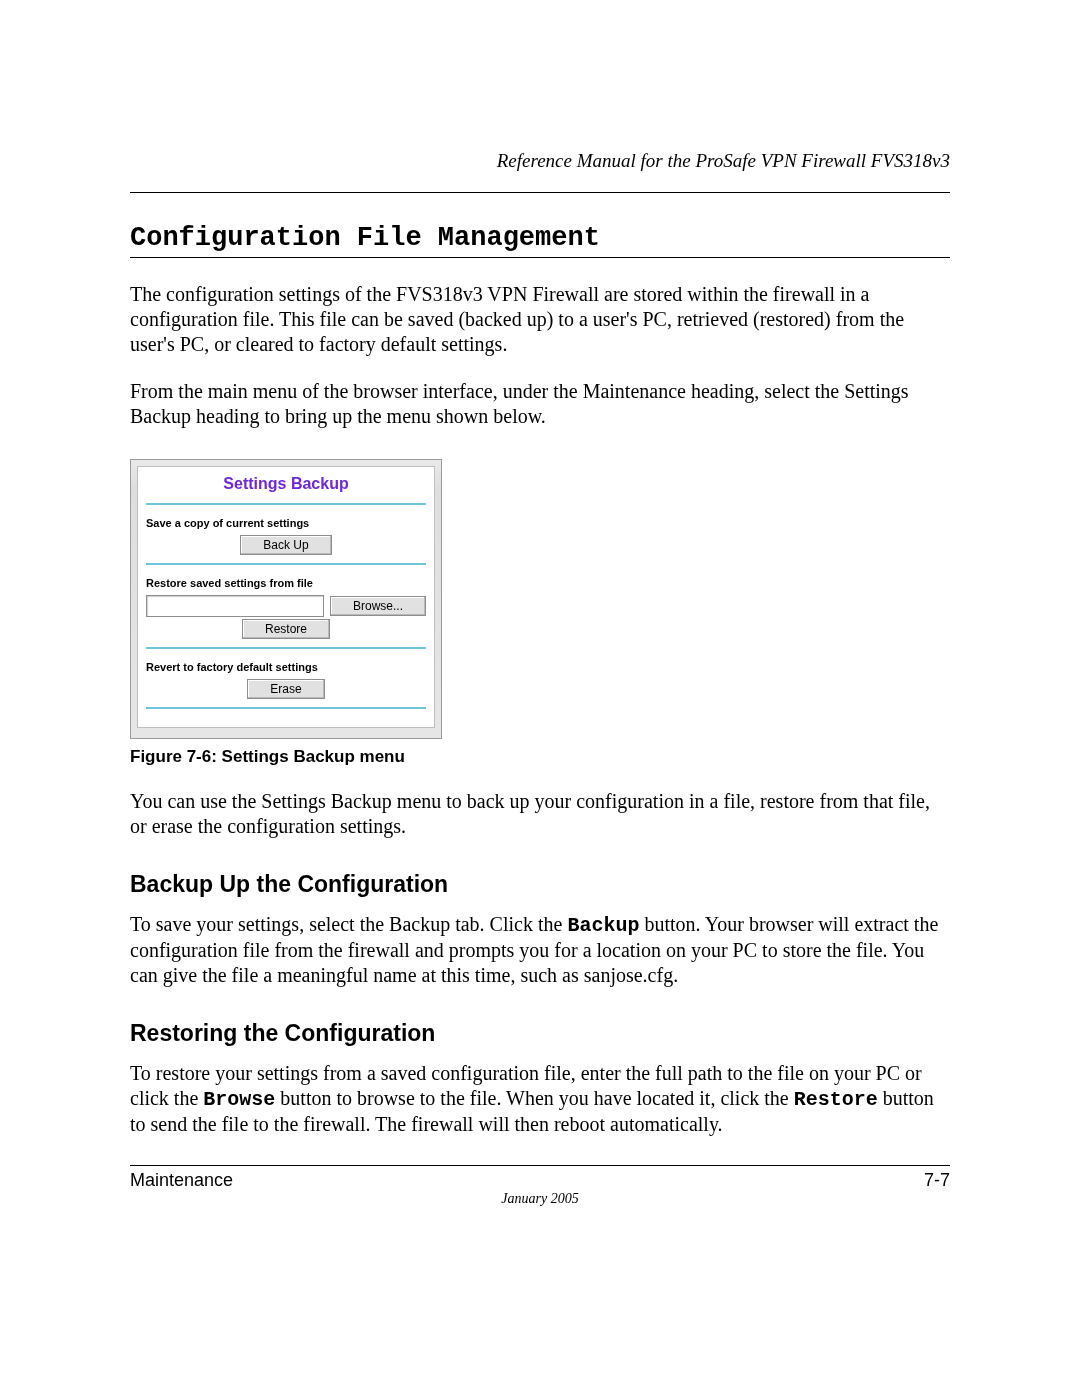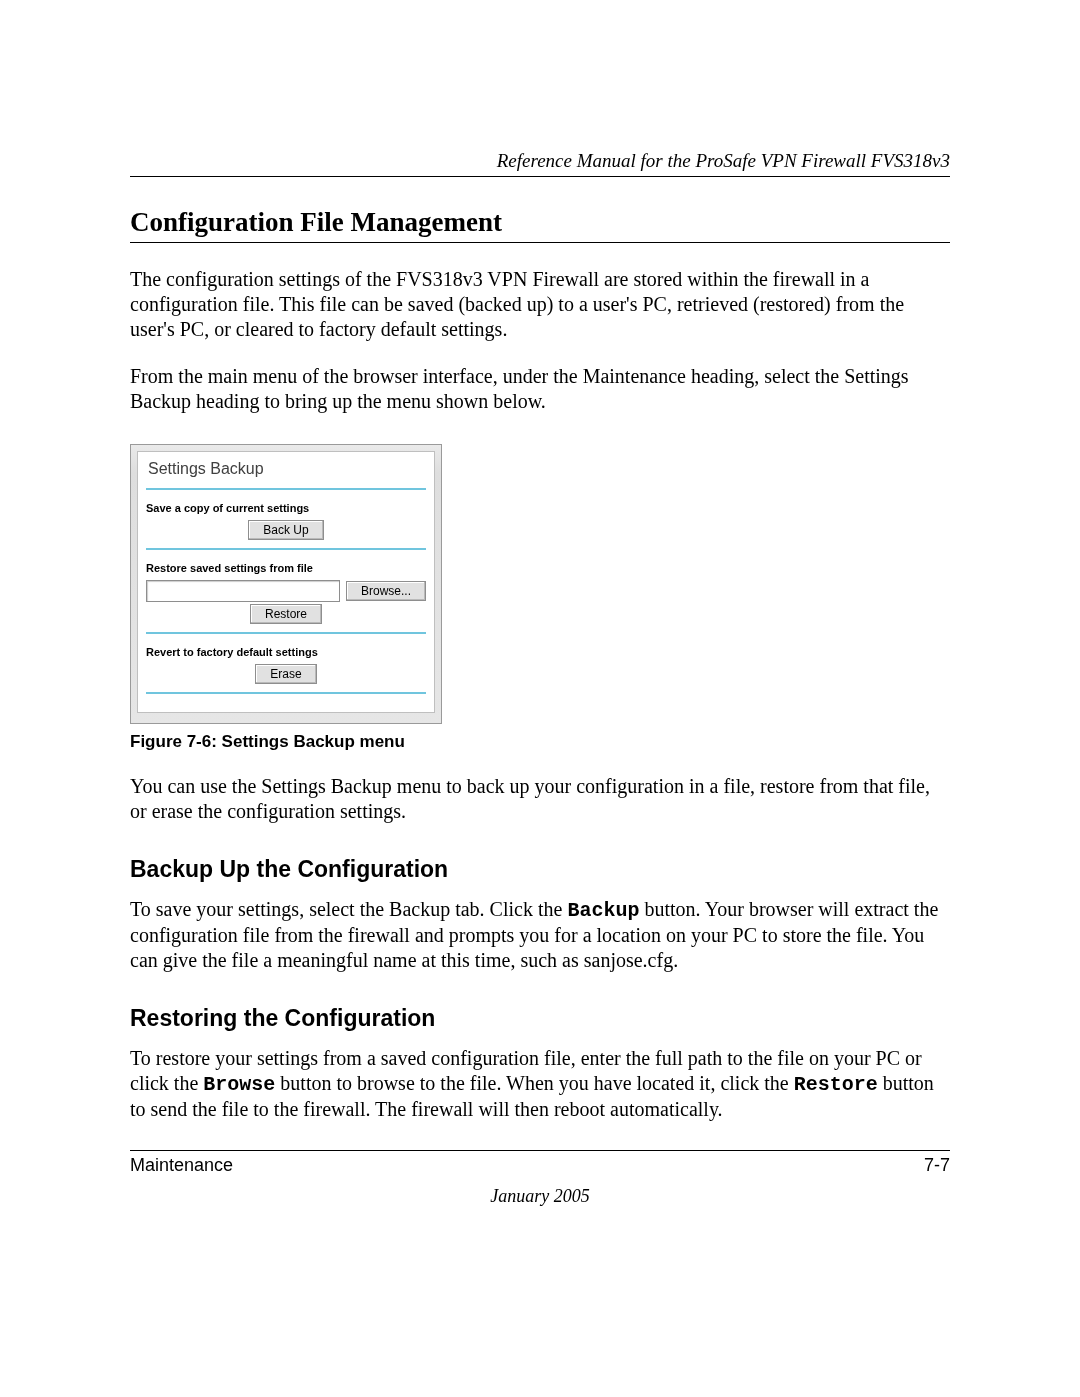--- a/index.html
+++ b/index.html
@@ -13,29 +13,29 @@
   .page {
     padding: 150px 130px 60px 130px;
     position: relative;
     box-sizing: border-box;
     min-height: 1397px;
   }
   .running-header {
     text-align: right;
     font-style: italic;
     font-size: 19px;
-    margin-bottom: 4px;
+    margin-bottom: 20px;
   }
   .hr-top {
     border: none;
     border-top: 1.5px solid #000;
     margin: 0 0 30px 0;
   }
   h1.section-heading {
-    font-family: Liberation Serif, serif;
+    font-family: Liberation Mono, monospace;
     font-weight: 700;
     font-size: 27px;
     margin: 30px 0 4px 0;
   }
   .heading-rule {
     border: none;
     border-top: 1px solid #000;
     margin: 0 0 24px 0;
   }
   p.body {
@@ -66,42 +66,43 @@
     width: 298px;
     font-family: Arial, "Helvetica Neue", Helvetica, sans-serif;
     margin: 8px 0 0 0;
   }
   .panel-inner {
     background: #ffffff;
     border: 1px solid #bfbfbf;
     padding: 2px 8px 8px 8px;
   }
   .panel-title {
-    color: #404040;
-    font-weight: 400;
+    color: #6d28d9;
+    font-weight: 700;
     font-size: 16px;
     padding: 6px 2px 10px 2px;
+    text-align: center;
   }
   .panel-sep {
     border: none;
     border-top: 2px solid #70c5de;
     margin: 0 0 10px 0;
   }
   .panel-label {
     font-weight: 700;
     font-size: 11px;
     margin: 12px 0 6px 0;
   }
   .btn {
     display: inline-block;
     background: #e1e1e1;
     border: 1px solid #8e8e8e;
     font-family: Arial, sans-serif;
     font-size: 12px;
-    padding: 2px 14px;
+    padding: 2px 22px;
     box-shadow: inset -1px -1px 0 #b9b9b9, inset 1px 1px 0 #ffffff;
     cursor: pointer;
     text-align: center;
   }
   .row-center {
     text-align: center;
     margin: 2px 0 8px 0;
   }
   .file-row {
     display: flex;
@@ -127,22 +128,22 @@
   }
   .footer-row {
     display: flex;
     justify-content: space-between;
     font-size: 18px;
     font-family: Arial, "Helvetica Neue", Helvetica, sans-serif;
   }
   .footer-date {
     text-align: center;
     font-style: italic;
-    font-size: 18px;
-    margin-top: 10px;
+    font-size: 14px;
+    margin-top: 0;
     font-family: "Times New Roman", Times, serif;
   }
 </style>
 </head>
 <body>
 
 <div class="page">
 
   <div class="running-header">Reference Manual for the ProSafe VPN Firewall FVS318v3</div>
   <hr class="hr-top">

